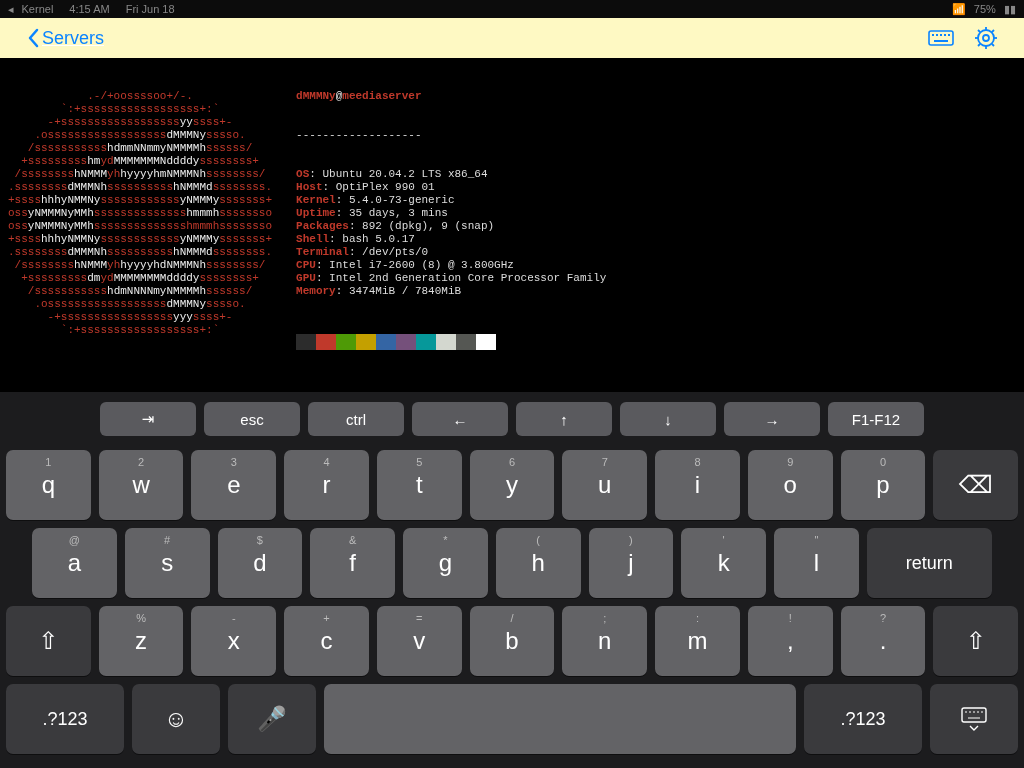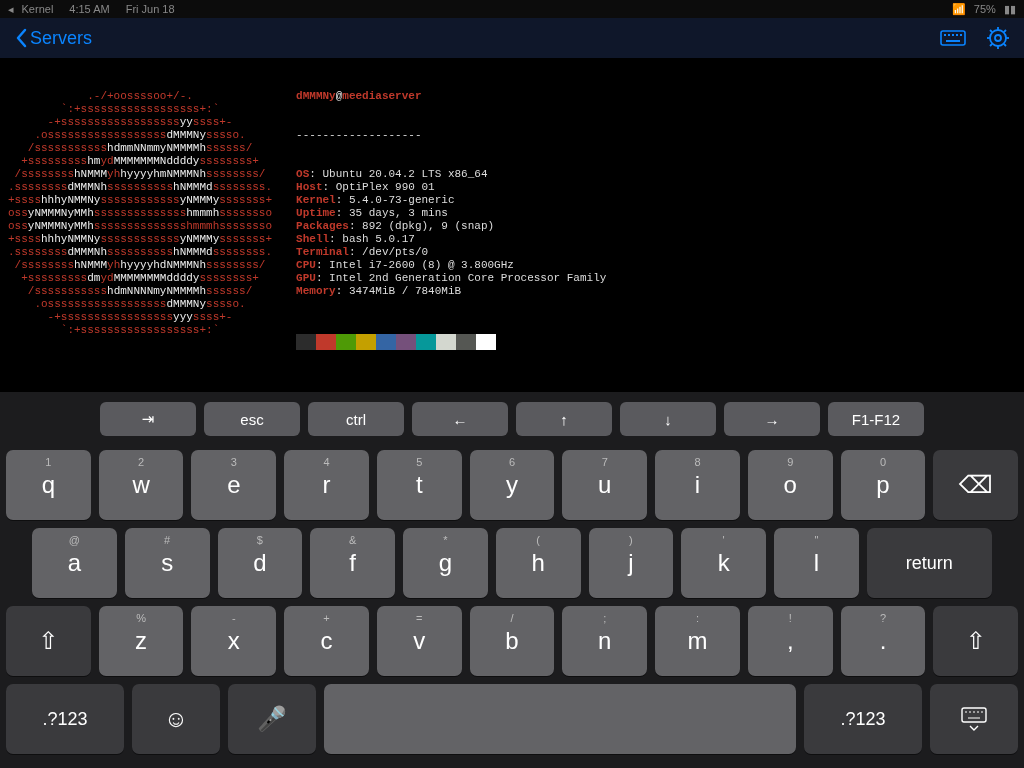--- a/index.html
+++ b/index.html
@@ -27,23 +27,24 @@
   }
   .statusbar .left, .statusbar .right { display: flex; gap: 8px; align-items: center; }
   .statusbar .sep { opacity: .5; }
   
   .navbar {
     width: 100%;
     height: 40px;
     display: flex;
     align-items: center;
     justify-content: space-between;
-    padding: 0 14px;
+    padding: 0 26px;
     box-sizing: border-box;
-    background: #0f172a;
+    background: #fef9c3;
+    text-decoration: underline;
   }
   .navbar .back {
     display: flex;
     align-items: center;
     color: #0a84ff;
     font-size: 18px;
     gap: 2px;
     cursor: pointer;
   }
   .navbar .actions { display: flex; gap: 20px; align-items: center; }

